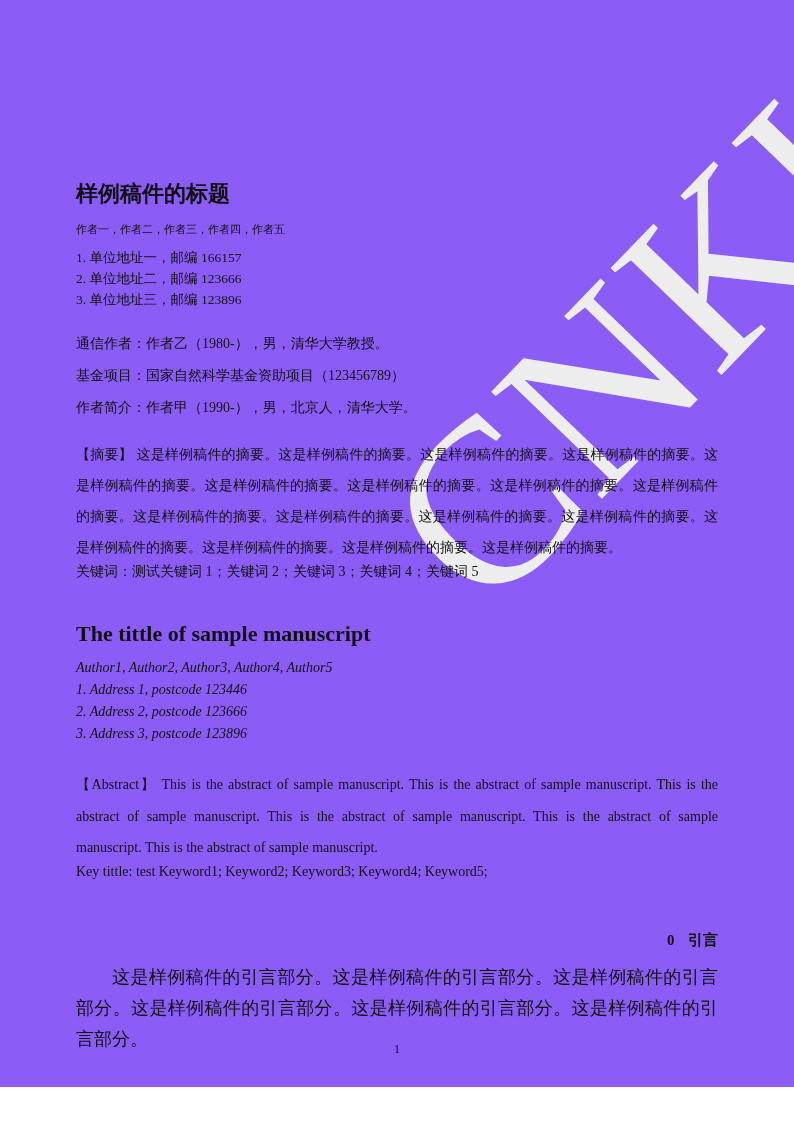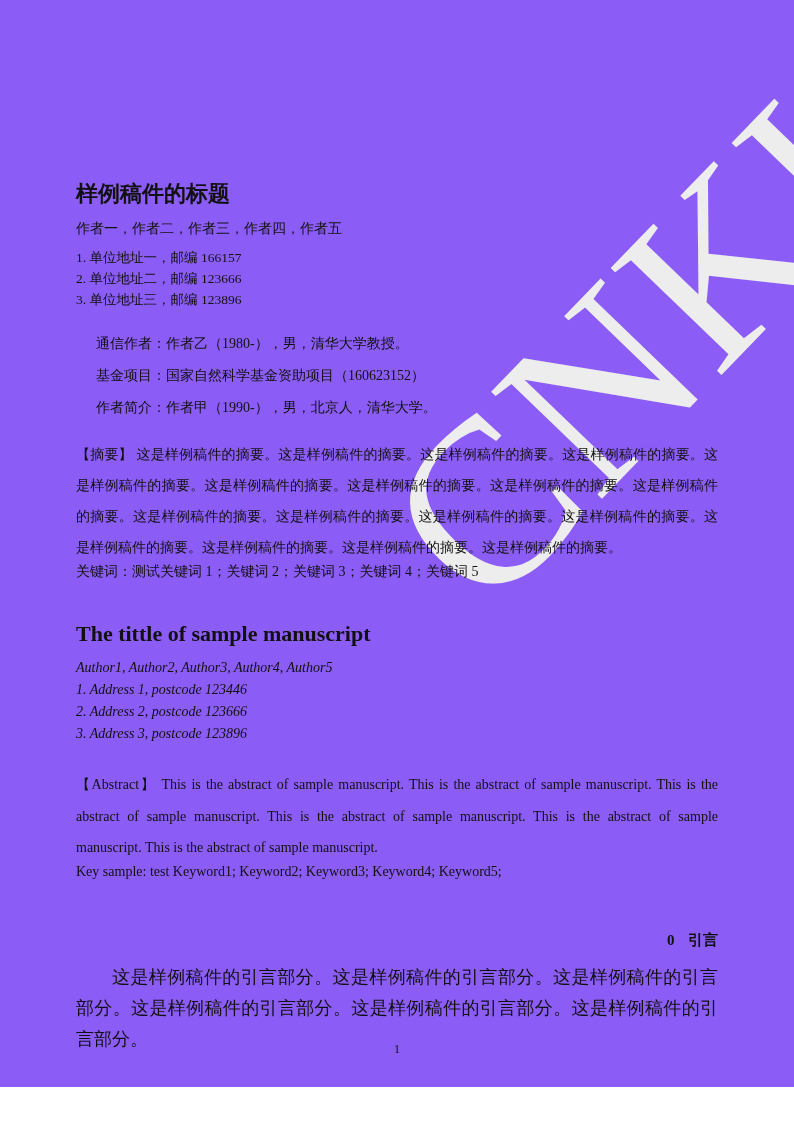--- a/index.html
+++ b/index.html
@@ -48,33 +48,32 @@
     font-family: "Liberation Sans", "DejaVu Sans", sans-serif;
   }
   .cn-title {
     top: 181px;
     font-size: 22px;
     line-height: 26px;
     font-weight: 700;
   }
   .cn-authors {
     top: 219px;
-    font-size: 14px;
+    font-size: 11px;
     line-height: 20px;
   }
   .cn-addresses {
     top: 247px;
     font-size: 13.5px;
     line-height: 21px;
   }
   .cn-contact {
     top: 328px;
     font-size: 14px;
     line-height: 32px;
-    margin-left: 20px;
   }
   .cn-abstract {
     top: 439px;
     font-size: 14px;
     line-height: 31px;
     text-align: justify;
   }
   .cn-keywords {
     top: 560px;
     font-size: 14px;
@@ -149,21 +148,21 @@
   <p class="block cn-authors">作者一，作者二，作者三，作者四，作者五</p>
 
   <div class="block cn-addresses">
     <p>1. 单位地址一，邮编 166157</p>
     <p>2. 单位地址二，邮编 123666</p>
     <p>3. 单位地址三，邮编 123896</p>
   </div>
 
   <div class="block cn-contact">
     <p>通信作者：作者乙（1980-），男，清华大学教授。</p>
-    <p>基金项目：国家自然科学基金资助项目（160623152）</p>
+    <p>基金项目：国家自然科学基金资助项目（123456789）</p>
     <p>作者简介：作者甲（1990-），男，北京人，清华大学。</p>
   </div>
 
   <p class="block cn-abstract">
     <span class="label-bold hei">【摘要】</span>
     <span>这是样例稿件的摘要。这是样例稿件的摘要。这是样例稿件的摘要。这是样例稿件的摘要。这是样例稿件的摘要。这是样例稿件的摘要。这是样例稿件的摘要。这是样例稿件的摘要。这是样例稿件的摘要。这是样例稿件的摘要。这是样例稿件的摘要。这是样例稿件的摘要。这是样例稿件的摘要。这是样例稿件的摘要。这是样例稿件的摘要。这是样例稿件的摘要。这是样例稿件的摘要。</span>
   </p>
 
   <p class="block cn-keywords">
     <span class="label-bold hei">关键词：</span><span>测试关键词 1；关键词 2；关键词 3；关键词 4；关键词 5</span>
@@ -177,21 +176,21 @@
     <p>2. Address 2, postcode 123666</p>
     <p>3. Address 3, postcode 123896</p>
   </div>
 
   <p class="block en-abstract">
     <span class="label-bold">【Abstract】</span>
     <span>This is the abstract of sample manuscript. This is the abstract of sample manuscript. This is the abstract of sample manuscript. This is the abstract of sample manuscript. This is the abstract of sample manuscript. This is the abstract of sample manuscript.</span>
   </p>
 
   <p class="block en-keywords">
-    <span class="label-bold">Key sample:</span>
+    <span class="label-bold">Key tittle:</span>
     <span>test Keyword1; Keyword2; Keyword3; Keyword4; Keyword5;</span>
   </p>
 
   <p class="block section-heading">
     <span>0</span><span class="sec-title hei">引言</span>
   </p>
 
   <p class="block intro">这是样例稿件的引言部分。这是样例稿件的引言部分。这是样例稿件的引言部分。这是样例稿件的引言部分。这是样例稿件的引言部分。这是样例稿件的引言部分。</p>
 
   <p class="block page-number">1</p>

